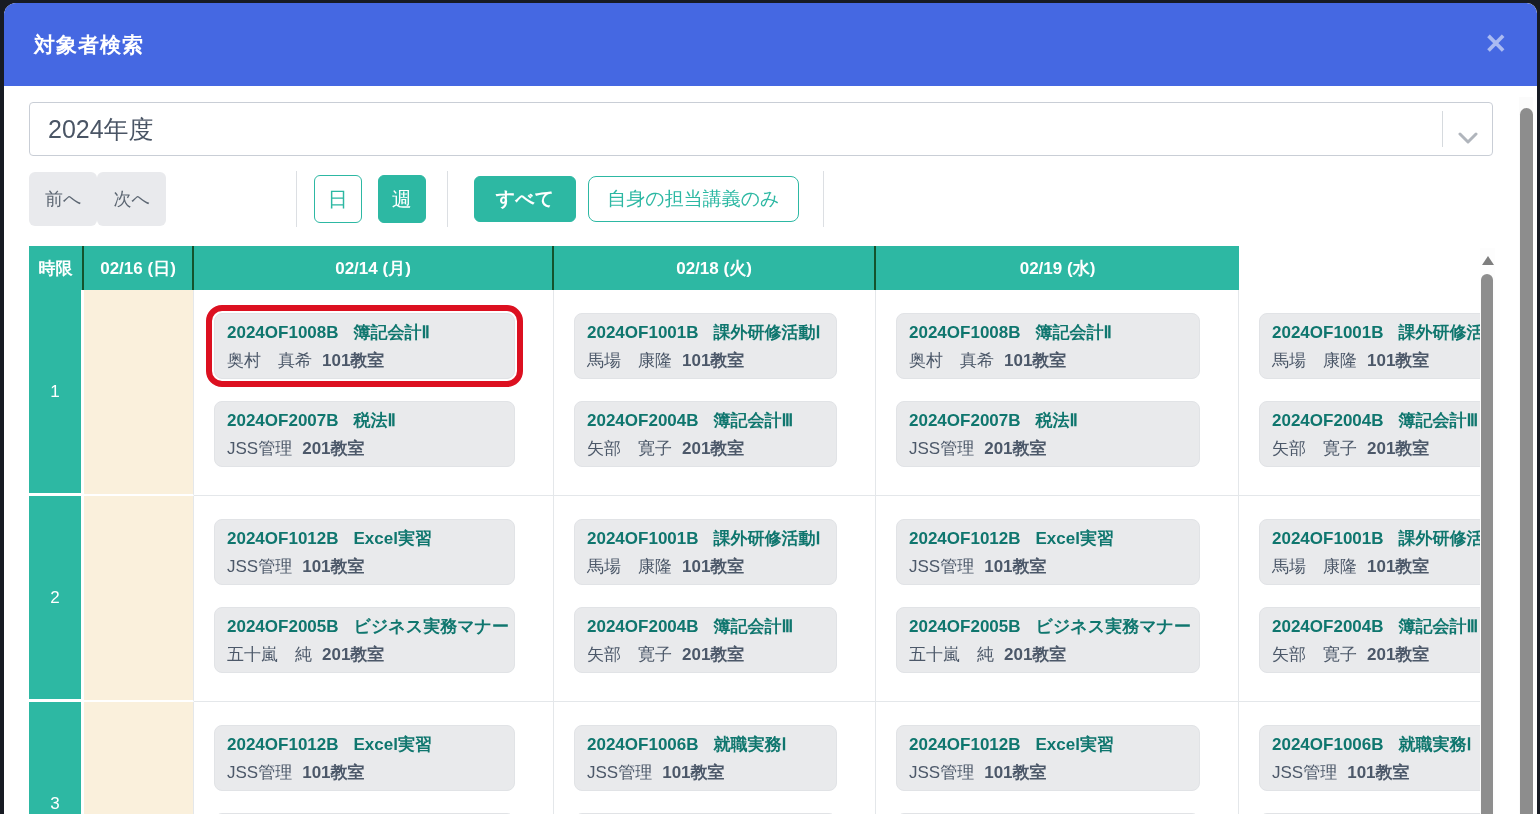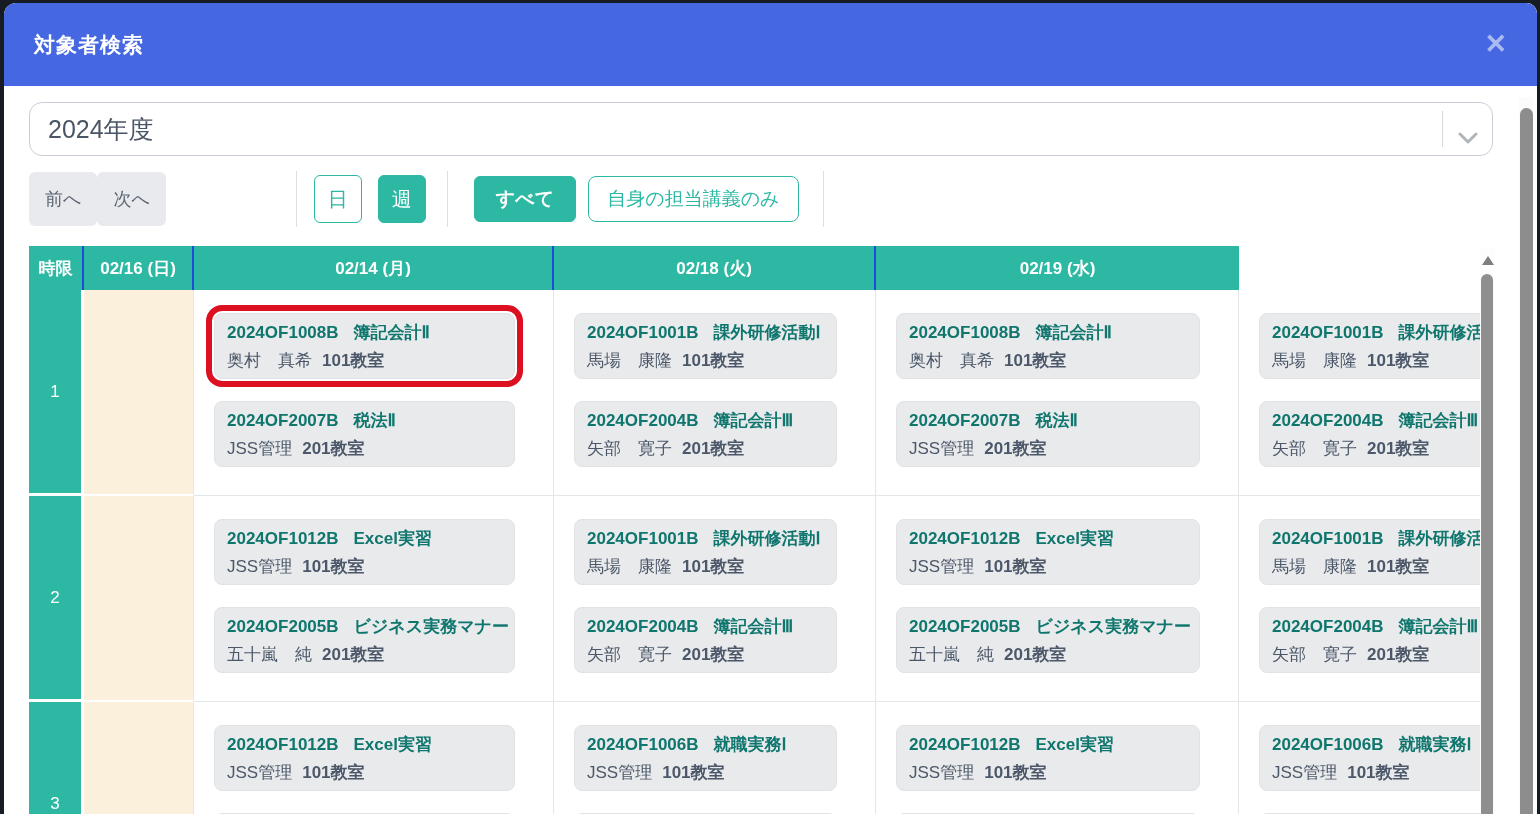--- a/index.html
+++ b/index.html
@@ -18,21 +18,21 @@
     padding:0 30px; border-radius:10px 10px 0 0;
   }
   .modal-title { color:#ffffff; font-size:21px; font-weight:bold; letter-spacing:1px; }
   .close-btn {
     margin-left:auto; color:rgba(255,255,255,0.55); font-size:27px; font-weight:bold;
     cursor:pointer; line-height:1;
   }
   
   .content { padding:16px 44px 0 25px; }
   .select-box {
-    height:54px; border:1px solid #c9ced6; border-radius:13px; background:#fff;
+    height:54px; border:1px solid #c9ced6; border-radius:4px; background:#fff;
     display:flex; align-items:center; padding-left:18px;
     font-size:25px; color:#4a5565; position:relative; cursor:pointer;
   }
   .select-divider { position:absolute; right:49px; top:8px; bottom:8px; width:1px; background:#d6dade; }
   .select-chevron { position:absolute; right:14px; top:19px; }
   
   .toolbar { display:flex; align-items:center; margin-top:14px; height:58px; }
   .btn { display:flex; align-items:center; justify-content:center; cursor:pointer; white-space:nowrap; }
   .btn-gray { background:#e9eaed; color:#5d6773; font-size:18px; border-radius:6px; height:54px; padding:0 16px; }
   .date-box {
@@ -54,21 +54,21 @@
   .filter-input::placeholder { color:#9aa4b1; }
   
   .table-wrap {
     position:absolute; left:25px; top:243px; width:1466px; height:571px; overflow:hidden;
   }
   .cols-area { position:absolute; left:0; top:0; right:15px; bottom:0; }
   .sched-header { display:flex; height:44px; }
   .hcell {
     background:#2db8a3; color:#fff; font-weight:bold; font-size:17px;
     display:flex; align-items:center; justify-content:center;
-    border-right:2px solid #1d4ed8;
+    border-right:2px solid #14532d;
   }
   .hcell:last-child { border-right:none; }
   .sched-body { position:absolute; top:44px; left:0; right:0; bottom:0; overflow:hidden; }
   .srow { display:flex; height:206px; overflow:hidden; }
   .col-period { width:55px; flex:none; }
   .col-sun { width:110px; flex:none; }
   .col-mon { width:360px; flex:none; }
   .col-tue { width:322px; flex:none; }
   .col-wed { width:363px; flex:none; }
   .col-thu { flex:1; min-width:0; }

